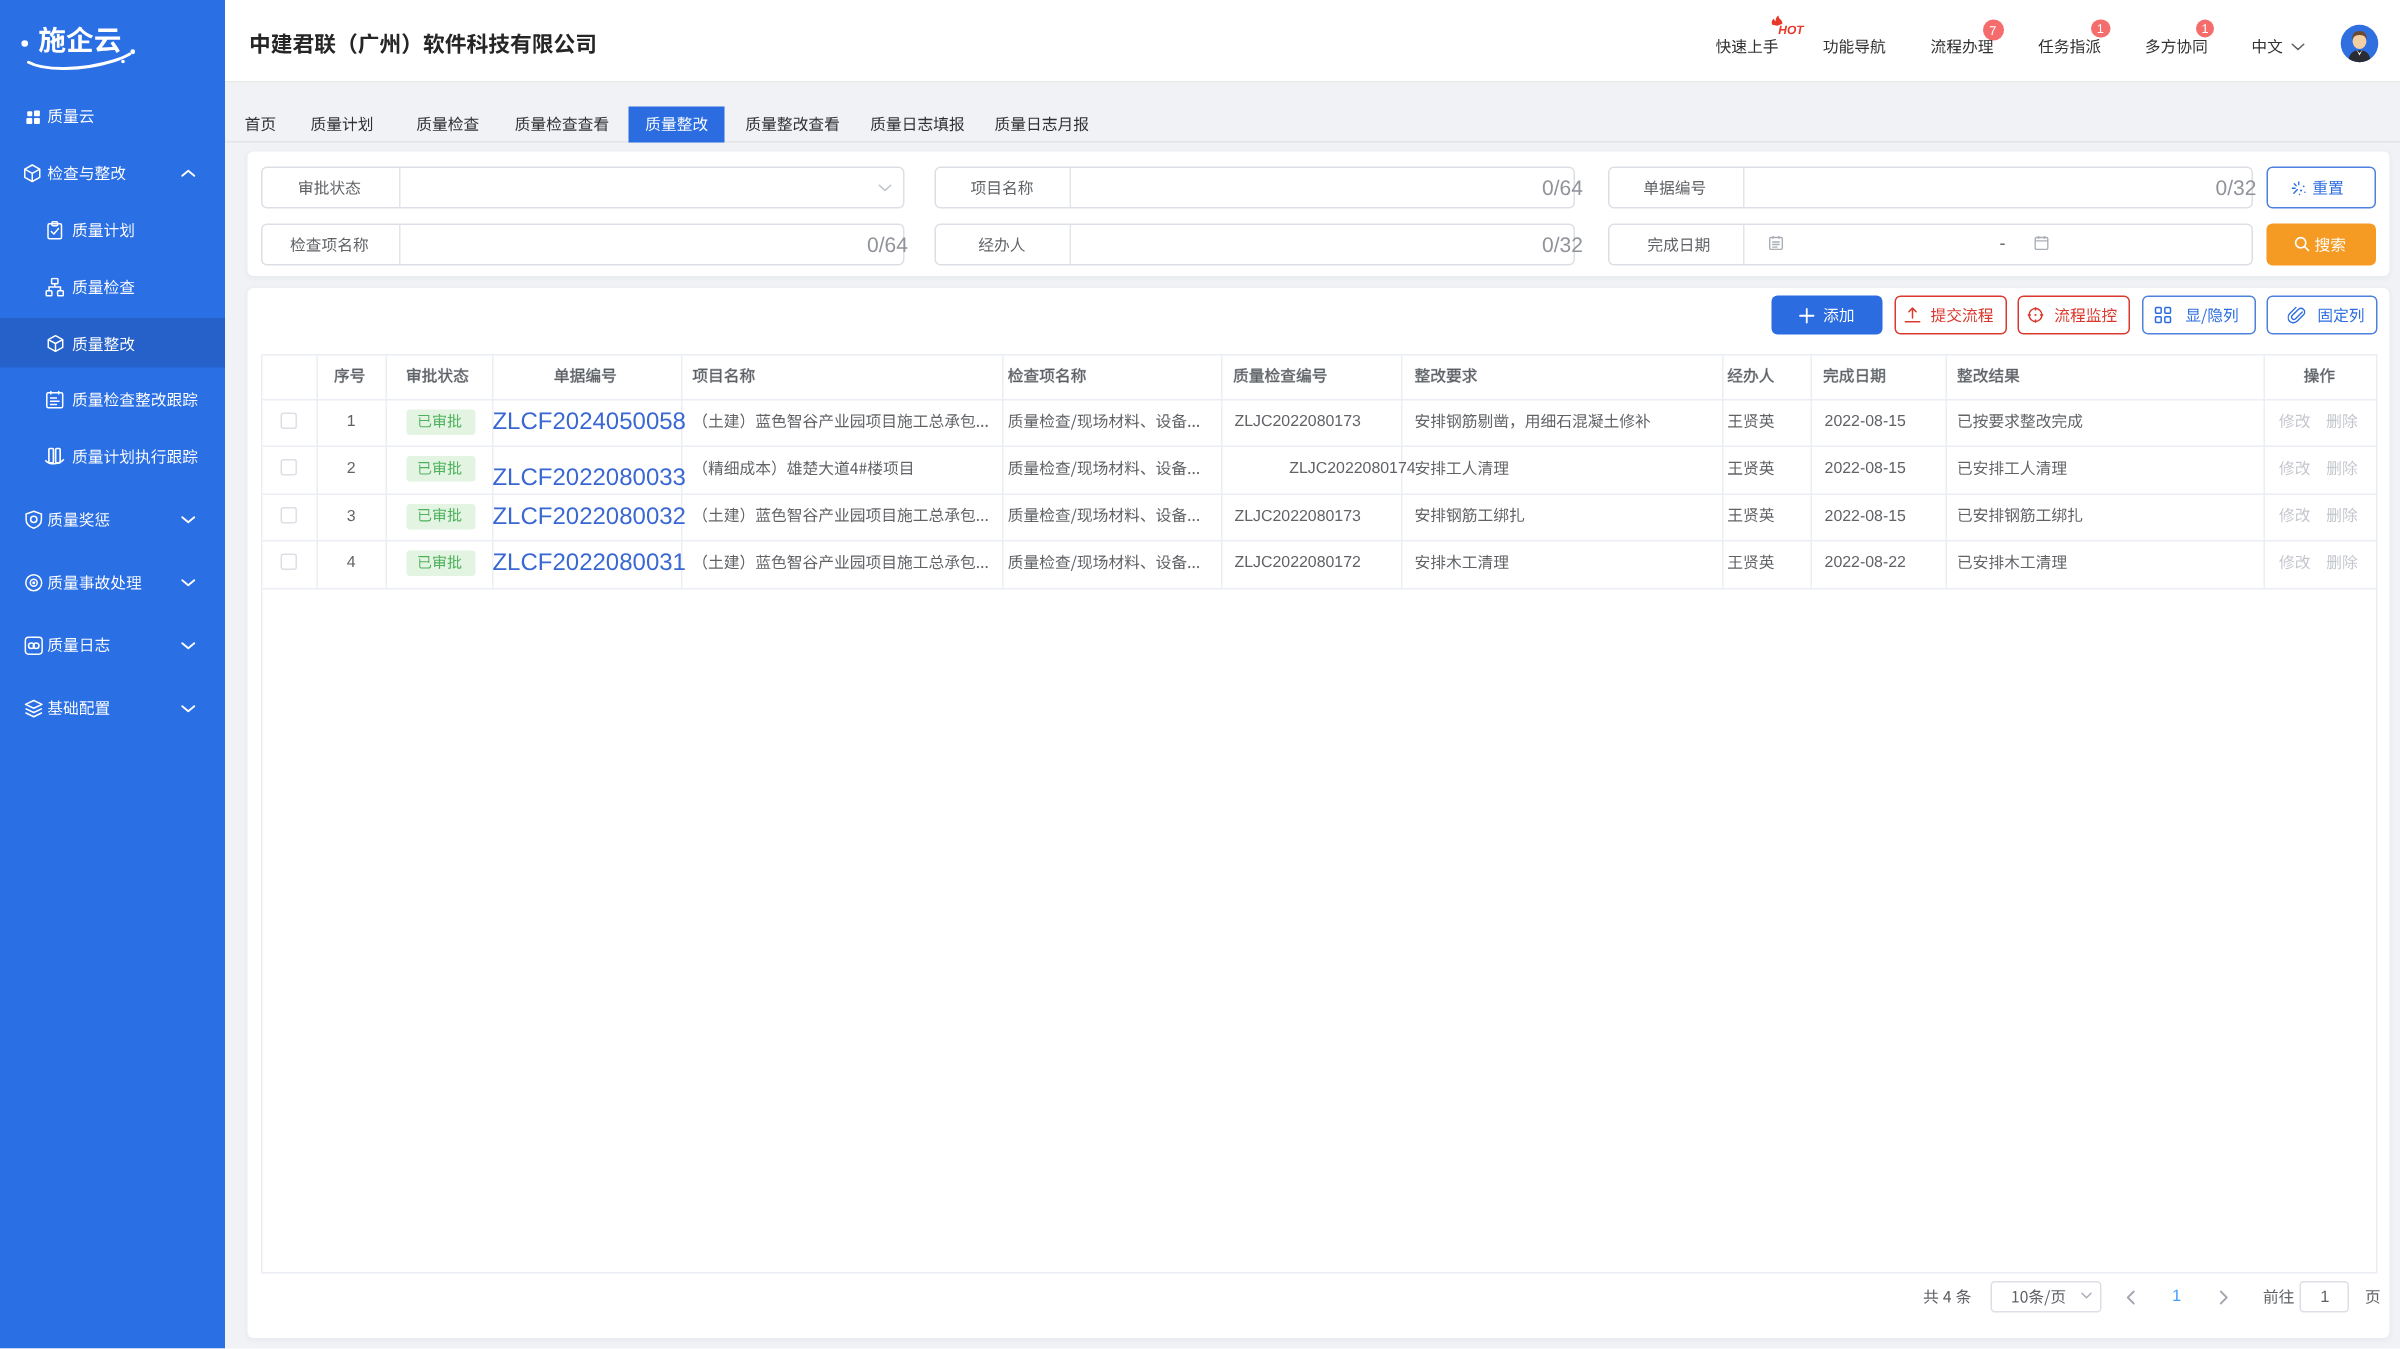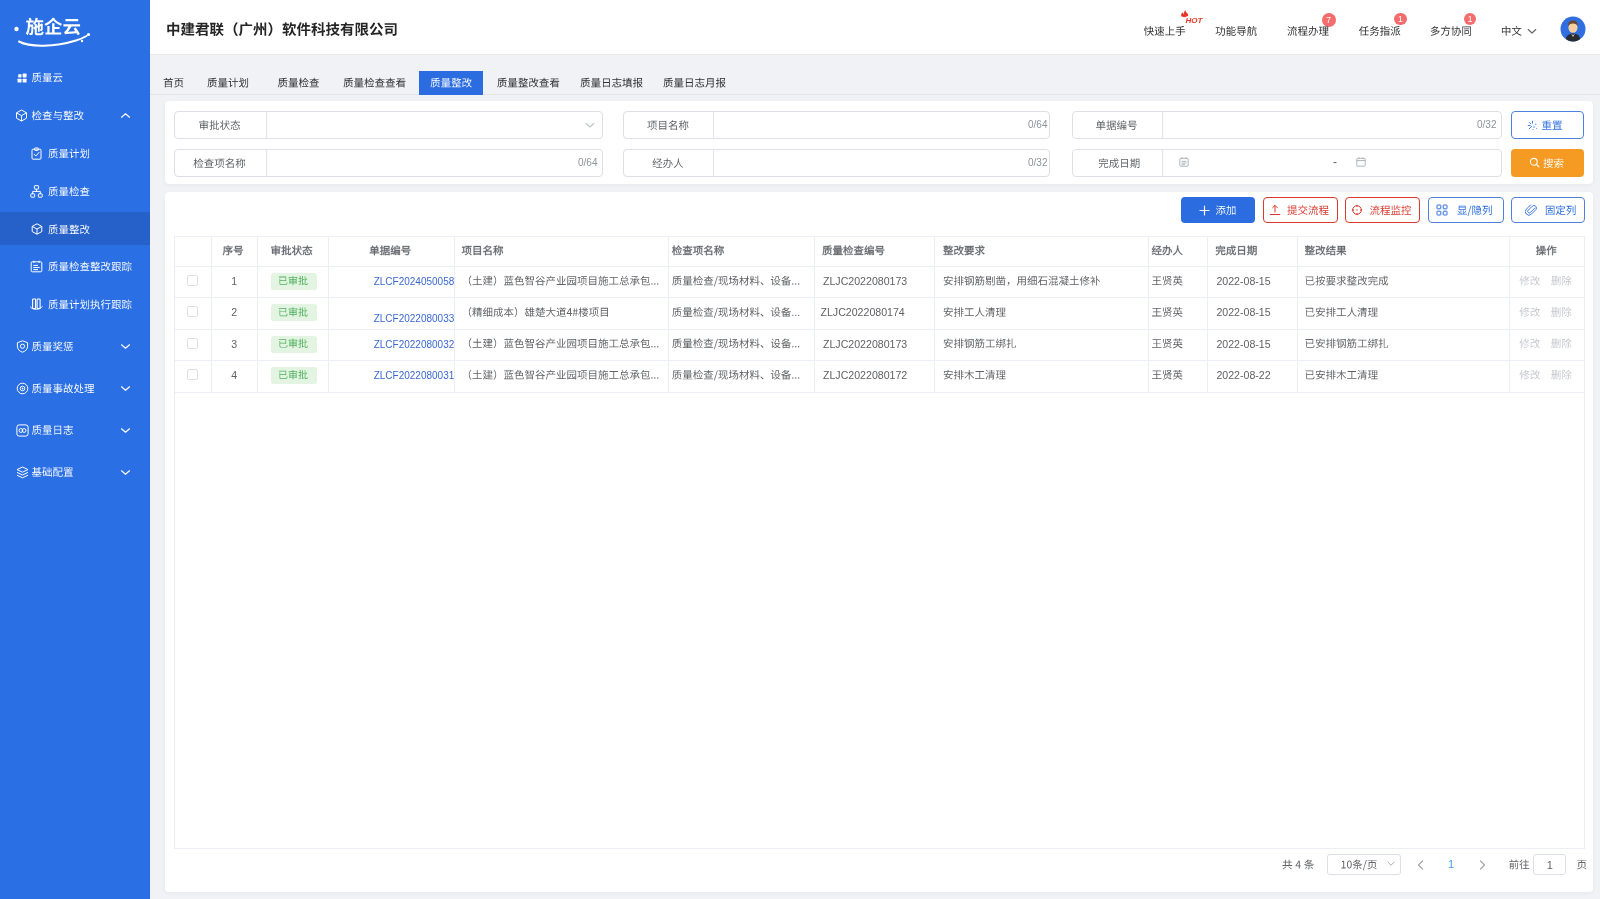--- a/index.html
+++ b/index.html
@@ -8,30 +8,30 @@
 #sidebar{position:absolute;left:0;top:0;width:150px;height:899px;background:#2b6fe4}
 #sel-item{position:absolute;left:0;top:212px;width:150px;height:32.5px;background:#2561c9}
 #header{position:absolute;left:150px;top:0;width:1450px;height:55px;background:#fff;border-bottom:1px solid #e8e8e8}
 #tabbar{position:absolute;left:150px;top:55px;width:1450px;height:40px;border-bottom:1px solid #e2e4e8}
 #activetab{position:absolute;left:419px;top:71px;width:64px;height:24px;background:#2b6ce0}
 .card{position:absolute;background:#fff;border-radius:4px;box-shadow:0 1px 4px rgba(31,53,105,0.05)}
 #fcard{left:165px;top:101px;width:1428px;height:83px}
 #tcard{left:165px;top:192px;width:1428px;height:700px}
 .ibox{position:absolute;height:28px;border:1px solid #dcdfe6;border-radius:4px;background:#fff}
 .isep{position:absolute;top:0;width:1px;height:26px;background:#e2e5ea}
-.cnt{position:absolute;font-size:10px;color:#909399;line-height:28px}
+.cnt{position:absolute;font-size:14px;color:#909399;line-height:28px}
 .btn{position:absolute;border-radius:4px;font-size:10.5px}
 .badge{position:absolute;background:#f56c6c;border-radius:50%;color:#fff;text-align:center;font-size:8.5px}
 #tablewrap{position:absolute;left:173.5px;top:235.5px;width:1411px;height:613px;border:1px solid #ebeef5}
 .vl{position:absolute;top:0;width:1px;background:#ebeef5;height:155px}
 .hl{position:absolute;left:0;width:1409px;height:1px;background:#ebeef5}
 .cb{position:absolute;width:11px;height:11px;border:1px solid #dcdfe6;border-radius:2px;background:#fff}
 .gbadge{position:absolute;left:96.2px;width:46px;height:17px;background:#e3f4e2;border-radius:2.5px}
 .lat{position:absolute;color:#606266;font-size:10.6px;white-space:nowrap;line-height:31.5px;height:31.5px}
-.lnk{position:absolute;color:#3a68d2;font-size:10px;width:126px;text-align:right;white-space:nowrap;line-height:31.5px;height:31.5px}
+.lnk{position:absolute;color:#3a68d2;font-size:16px;width:126px;text-align:right;white-space:nowrap;line-height:31.5px;height:31.5px}
 </style></head>
 <body>
 <div id="sidebar"></div>
 <div id="sel-item"></div>
 
 <svg class="abs" style="left:0px;top:0px" width="150" height="60" viewBox="0 0 150 60">
   <circle cx="16.5" cy="29" r="2.2" fill="#fff"></circle>
   <path d="M19 41.5 C30 47.5 55 47 76 40.5 C80 39.2 84 37.5 86.5 36" stroke="#fff" stroke-width="2" fill="none" stroke-linecap="round"></path>
   <circle cx="88.5" cy="34.5" r="1.6" fill="#fff"></circle>
   <circle cx="82" cy="41" r="1.2" fill="#fff"></circle>
@@ -279,21 +279,21 @@
   <div class="lat" style="left:36.9px;top:60.5px;width:45.6px;text-align:center">2</div>
   <div class="lat" style="left:36.9px;top:92px;width:45.6px;text-align:center">3</div>
   <div class="lat" style="left:36.9px;top:123.5px;width:45.6px;text-align:center">4</div>
 
   <div class="lnk" style="left:153.8px;top:29px">ZLCF2024050058</div>
   <div class="lnk" style="left:153.8px;top:66px">ZLCF2022080033</div>
   <div class="lnk" style="left:153.8px;top:92px">ZLCF2022080032</div>
   <div class="lnk" style="left:153.8px;top:123.5px">ZLCF2022080031</div>
 
   <div class="lat" style="left:648.5px;top:29px">ZLJC2022080173</div>
-  <div class="lat" style="left:646px;top:60.5px">ZLJC2022080174</div>
+  <div class="lat" style="left:685px;top:60.5px">ZLJC2022080174</div>
   <div class="lat" style="left:648.5px;top:92px">ZLJC2022080173</div>
   <div class="lat" style="left:648.5px;top:123.5px">ZLJC2022080172</div>
 
   <div class="lat" style="left:1041.9px;top:29px">2022-08-15</div>
   <div class="lat" style="left:1041.9px;top:60.5px">2022-08-15</div>
   <div class="lat" style="left:1041.9px;top:92px">2022-08-15</div>
   <div class="lat" style="left:1041.9px;top:123.5px">2022-08-22</div>
 </div>
 
 <div class="abs" style="left:1326.5px;top:853.5px;width:74px;height:21px;border:1px solid #dcdfe6;border-radius:3px;background:#fff"></div>

